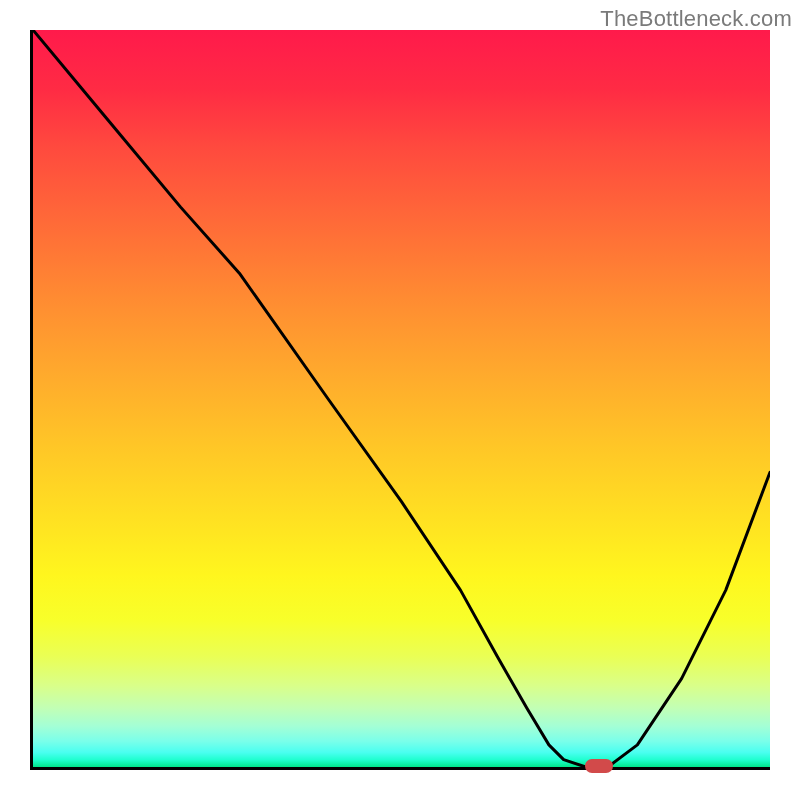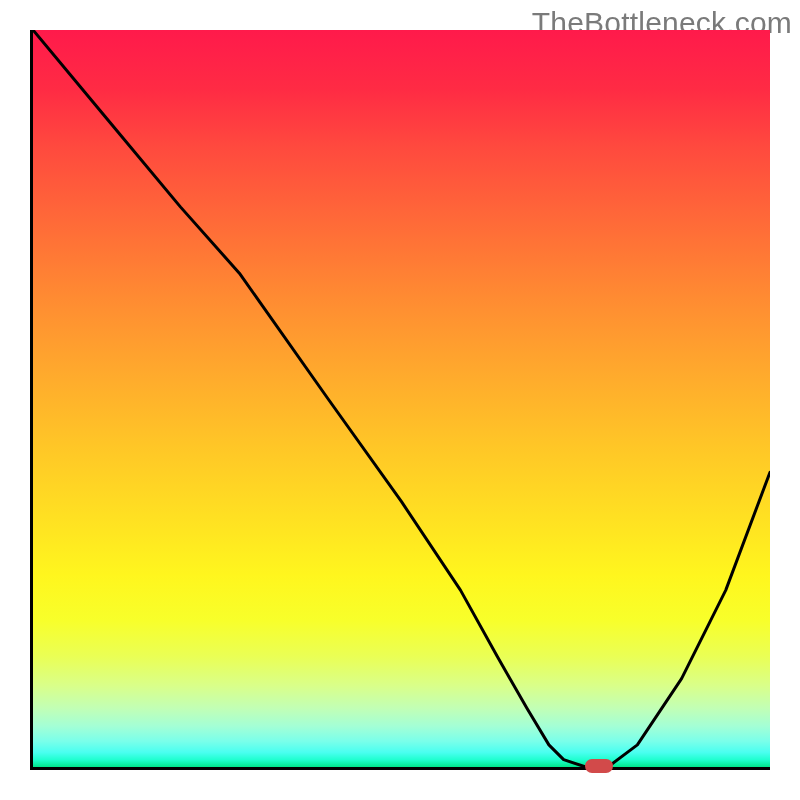--- a/index.html
+++ b/index.html
@@ -34,21 +34,21 @@
       #4bfff0 98%,
       #20ffd0 99%,
       #00e58a 100%
     );
   }
   .curve { position: absolute; inset: 0; }
   .watermark {
     position: absolute;
     top: 6px; right: 8px;
     color: #7a7a7a;
-    font-size: 30px;
+    font-size: 22px;
     font-weight: 500;
     letter-spacing: 0.2px;
   }
   .marker {
     position: absolute;
     width: 28px; height: 14px;
     border-radius: 7px;
     background: #d24a4a;
   }
 </style>

